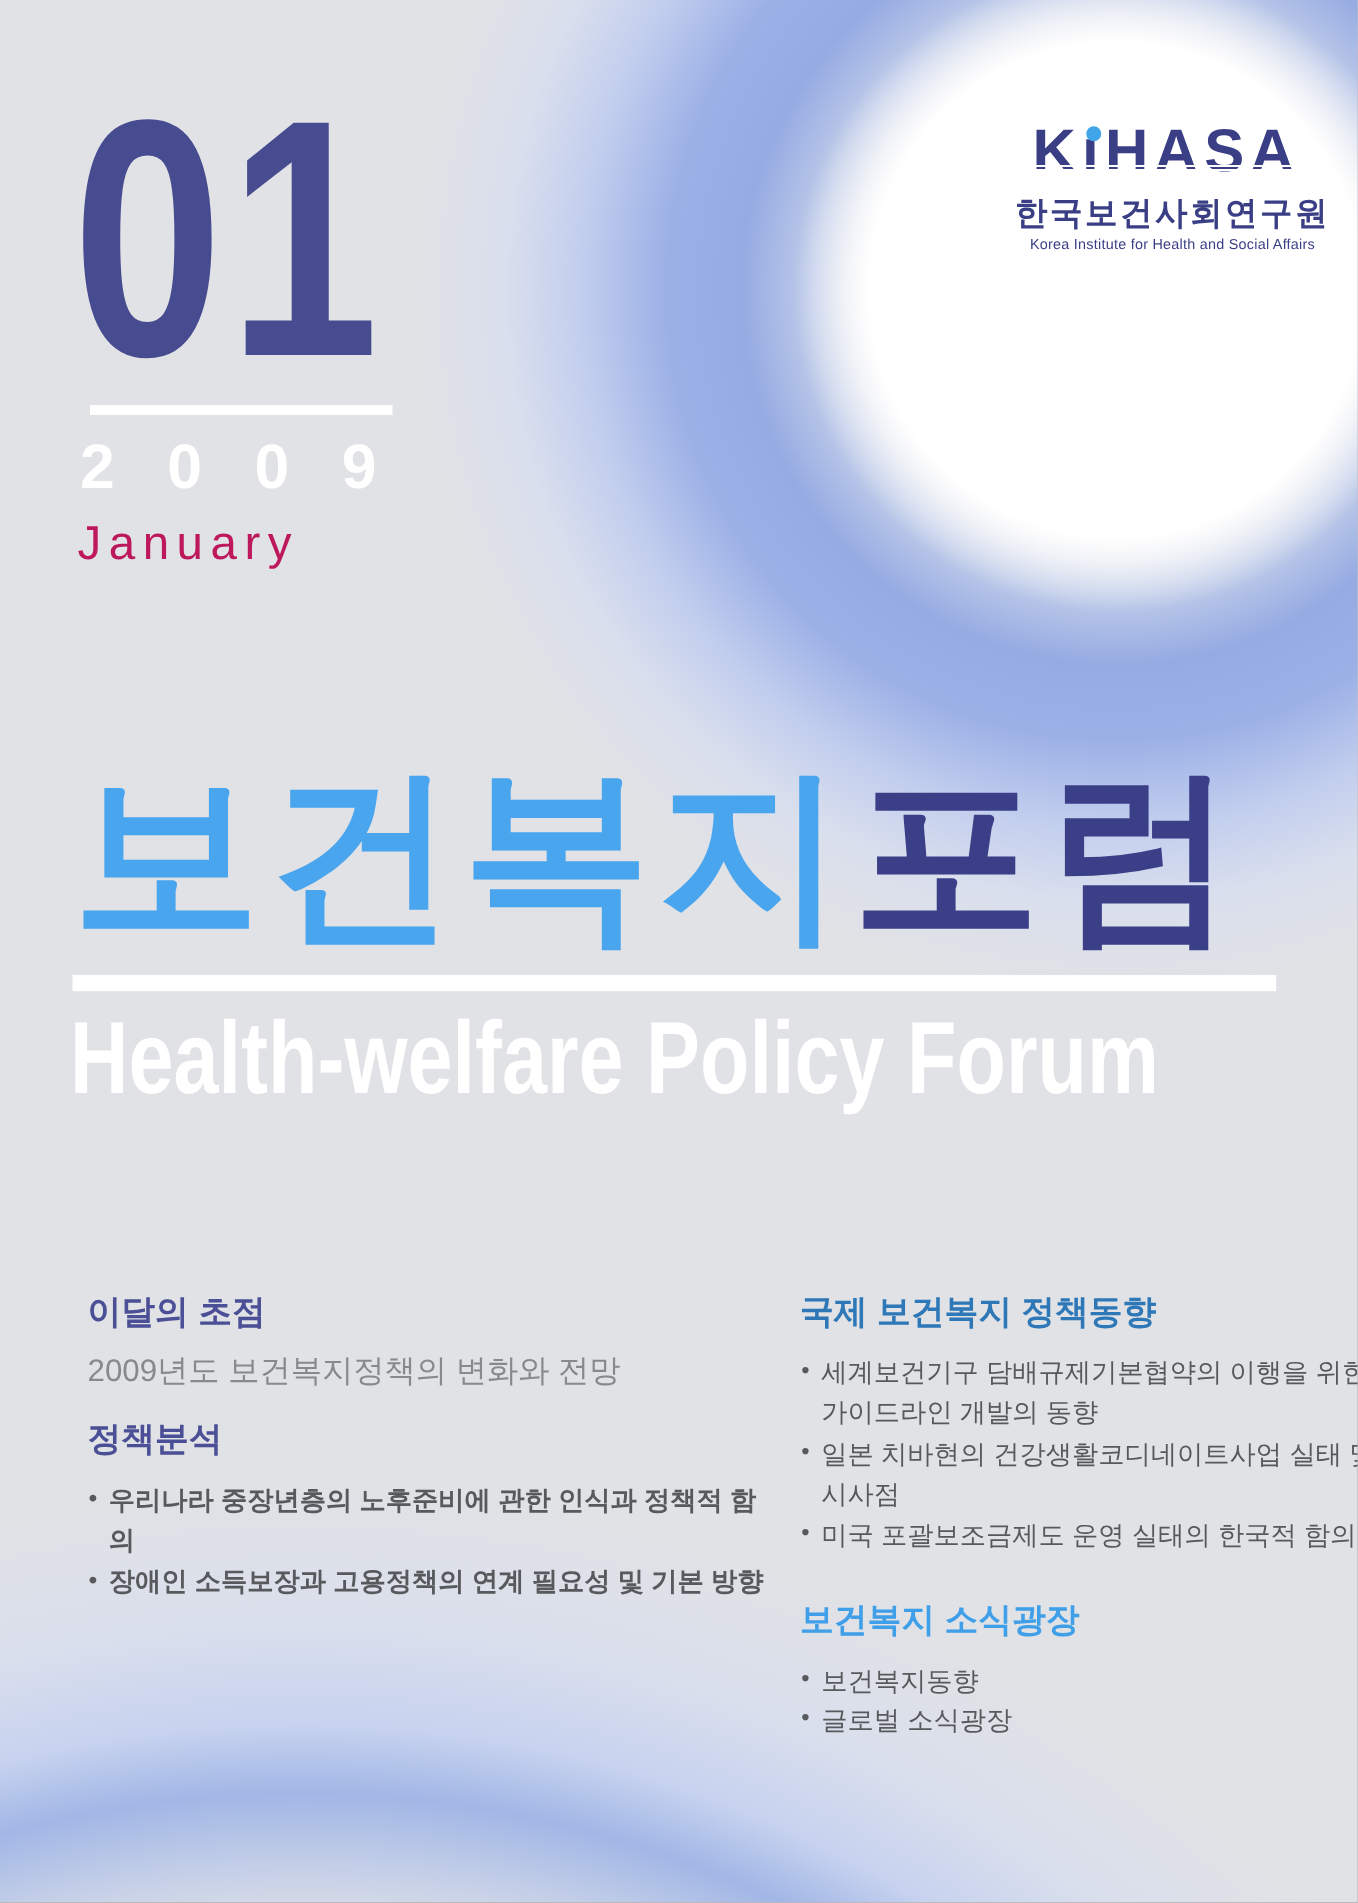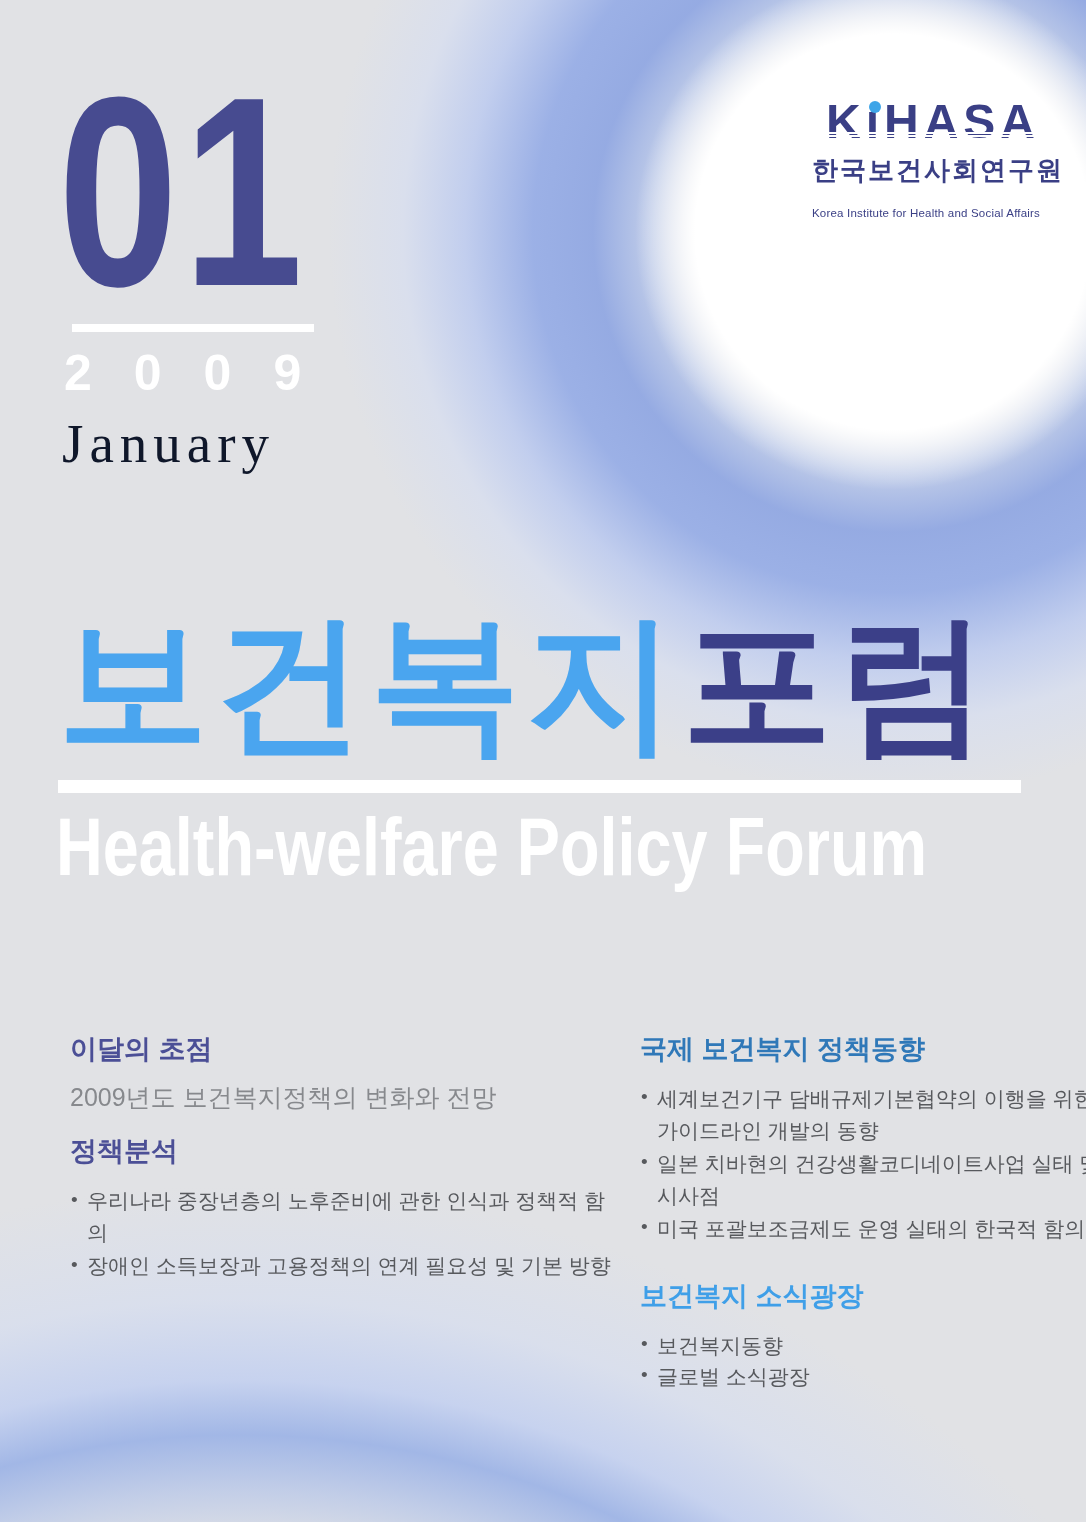--- a/index.html
+++ b/index.html
@@ -42,22 +42,22 @@
     white-space:nowrap;
   }
   .issue-divider { position:absolute; left:72px; top:324px; width:242px; height:8px; background:#ffffff; }
   .issue-year {
     position:absolute; left:64px; top:348px;
     font-size:50px; font-weight:bold; color:#ffffff;
     letter-spacing:42px; line-height:1; white-space:nowrap;
   }
   .issue-month {
     position:absolute; left:62px; top:416px;
-    font-size:55px; font-weight:400; color:#0f172a;
-    letter-spacing:6px; line-height:1; white-space:nowrap;font-family:Liberation Serif, serif;
+    font-size:38px; font-weight:400; color:#be185d;
+    letter-spacing:6px; line-height:1; white-space:nowrap;
   }
   
   .logo { position:absolute; left:812px; top:98px; width:252px; color:#3a3f85; }
   .logo-wordmark {
     position:relative; font-size:48px; font-weight:bold; line-height:1;
     letter-spacing:5px; white-space:nowrap; padding-left:14px;
   }
   .logo-i { position:relative; display:inline-block; }
   .logo-i-dot {
     position:absolute; left:50%; top:3px; transform:translateX(-50%);
@@ -66,21 +66,21 @@
   .logo-stripes {
     position:absolute; left:0; right:0; bottom:3px; height:11px;
     background:repeating-linear-gradient(to bottom,#ffffff 0 1.5px,rgba(255,255,255,0) 1.5px 3.4px);
     pointer-events:none;
   }
   .logo-korean {
     font-size:26px; font-weight:bold; letter-spacing:2px;
     margin-top:7px; white-space:nowrap; text-align:center;
   }
   .logo-english {
-    font-size:11.5px; margin-top:19px; white-space:nowrap; text-align:left;
+    font-size:11.5px; margin-top:2px; white-space:nowrap; text-align:center;
     letter-spacing:0.2px;
   }
   
   .main-title {
     position:absolute; left:58px; top:608px;
     font-size:150px; font-weight:bold; line-height:1;
     letter-spacing:6px; white-space:nowrap;
   }
   .title-blue { color:#4aa5ef; }
   .title-navy { color:#3b3f88; }
@@ -99,21 +99,21 @@
   .h-blue  { color:#2f78b8; }
   .h-lblue { color:#3f9fe8; }
   .toc-lead { font-size:25px; color:#87898d; line-height:1.15; margin:0 0 10px 0; }
   ul.toc-list { list-style:none; margin:0; padding:0; }
   ul.toc-list li {
     position:relative; font-size:21px; color:#57595d;
     padding-left:17px;
   }
   ul.toc-list li::before { content:"\2022"; position:absolute; left:1px; top:0; font-size:19px; color:#57595d; }
   ul.list-focus li    { line-height:1.6; }
-  ul.list-analysis li { line-height:1.55; }
+  ul.list-analysis li { line-height:1.55;font-weight:bold; }
   ul.list-int li      { line-height:1.5; margin-bottom:2px; }
   ul.list-news li     { line-height:1.5; }
   .mt-analysis { margin-top:26px; }
   .mt-news     { margin-top:38px; }
 </style>
 </head>
 <body>
 
 <div class="page">
   <div class="bg"></div>

